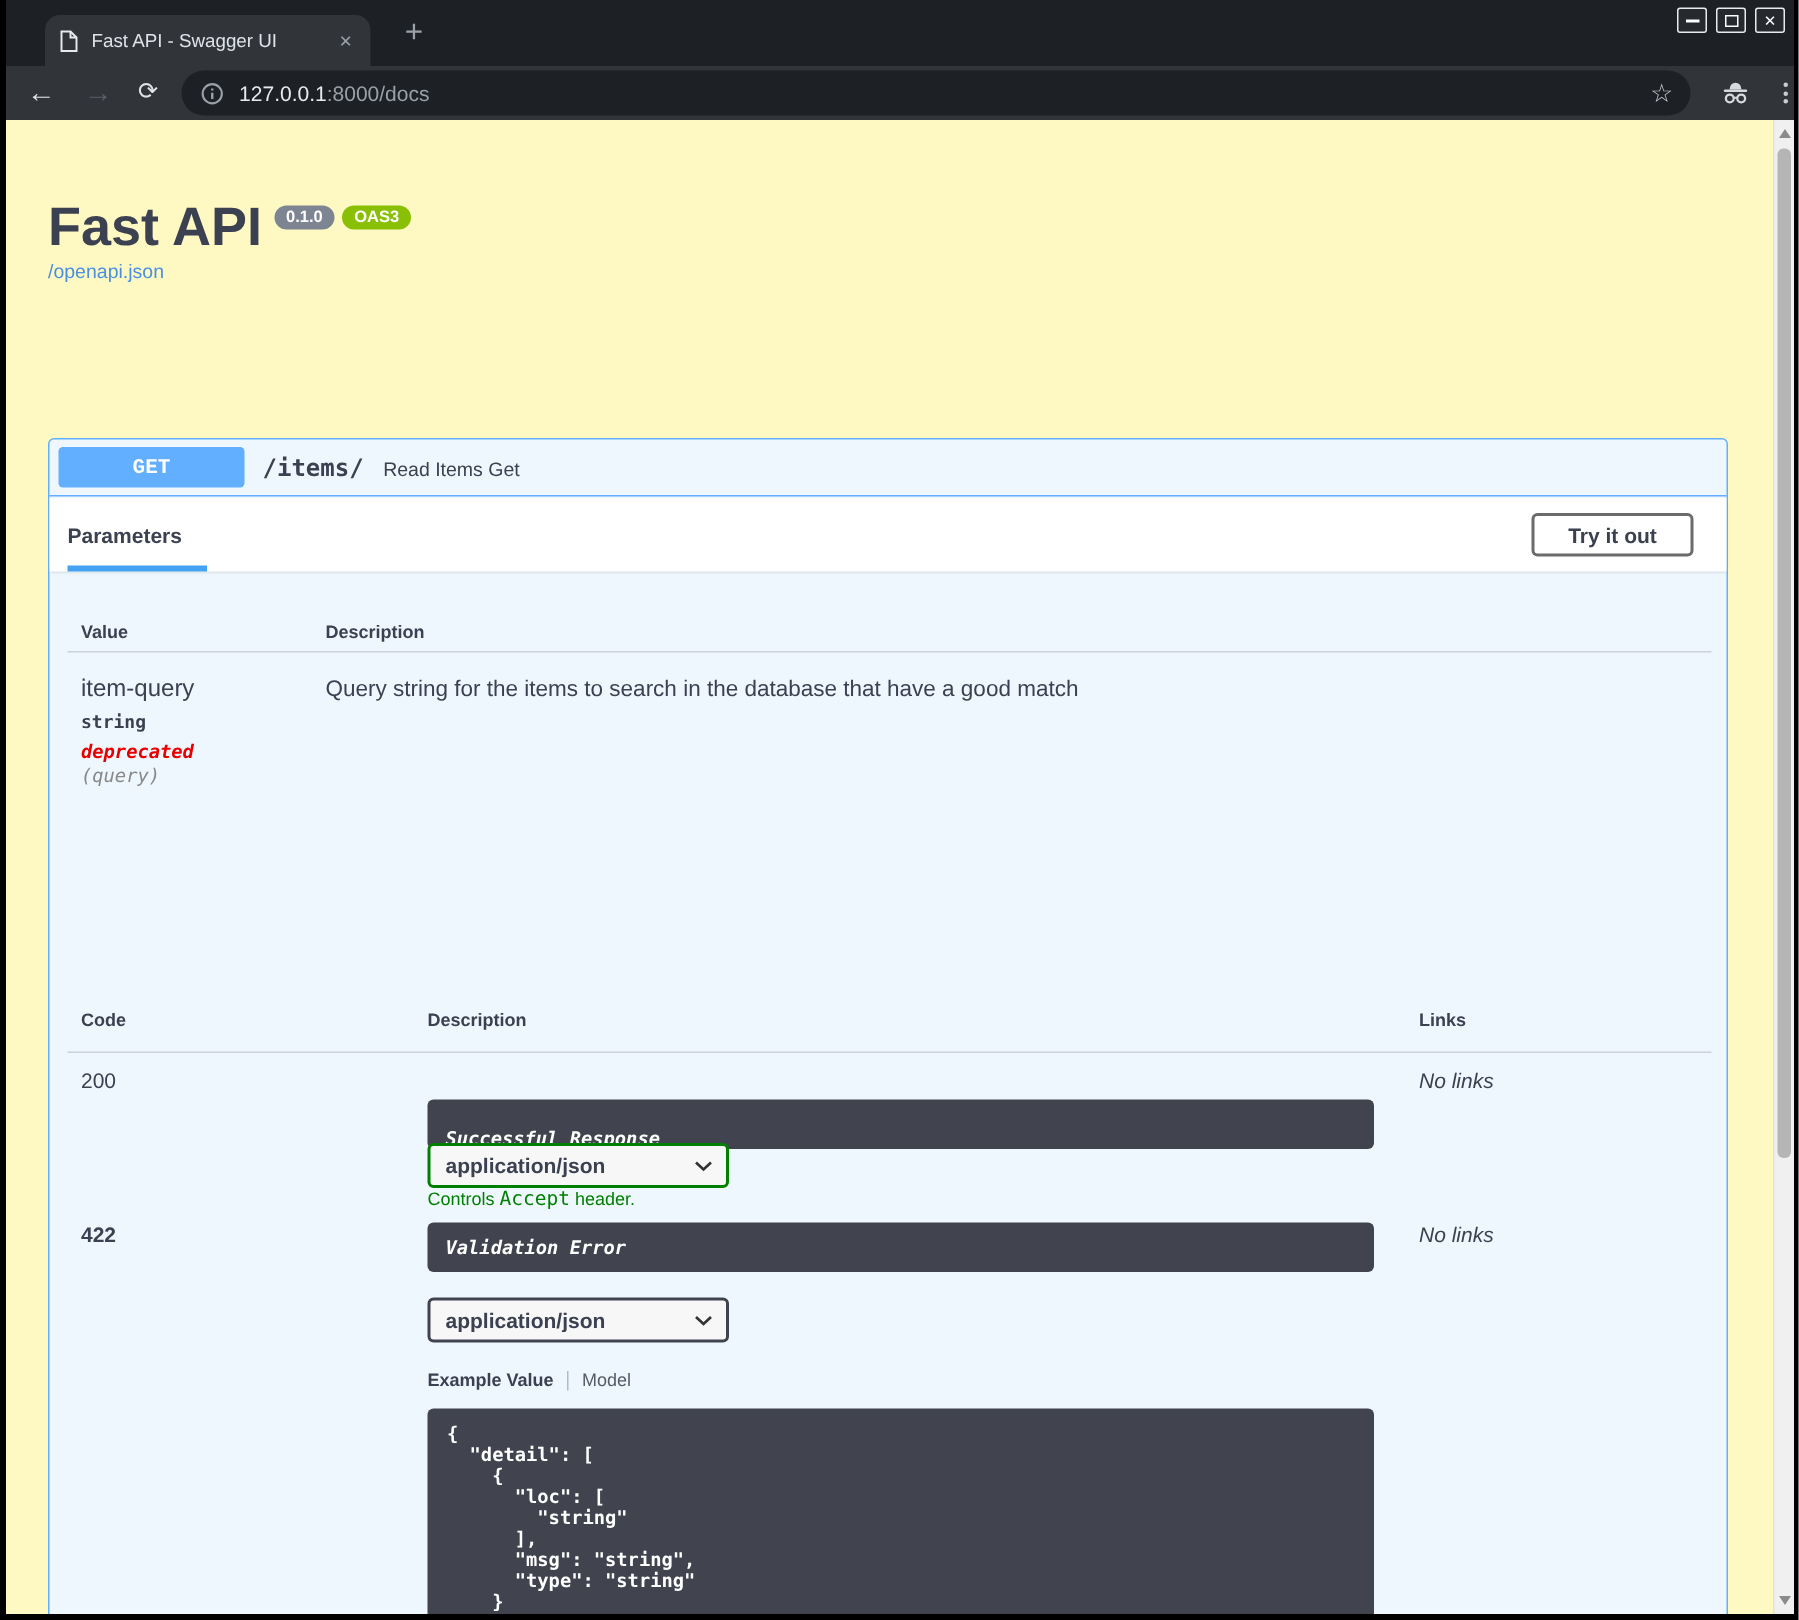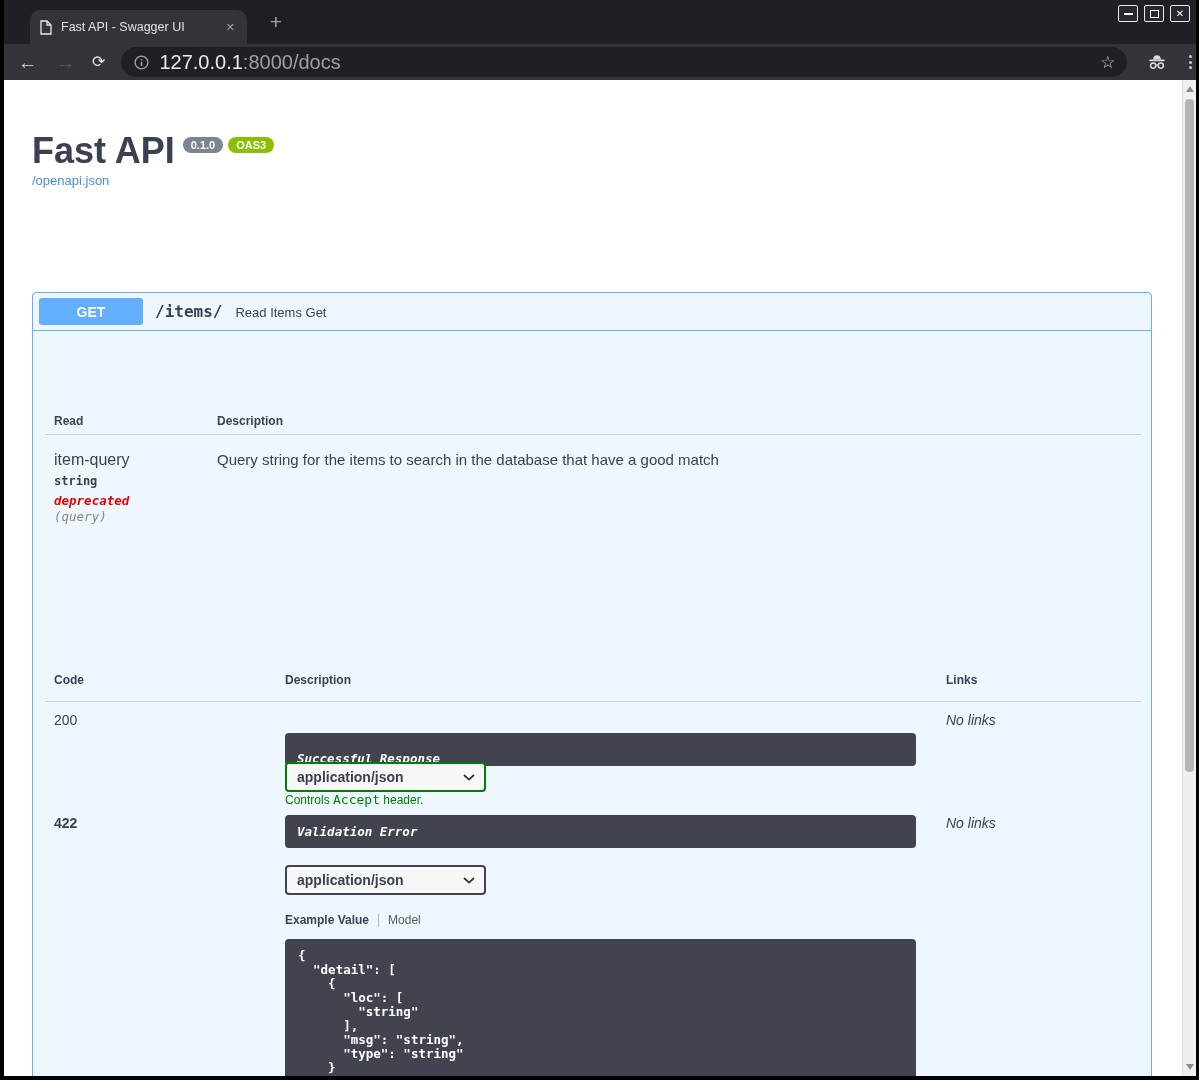--- a/index.html
+++ b/index.html
@@ -27,46 +27,46 @@
   .win-btn.close { color:#fff; font-size:10px; }
   .toolbar { position:absolute; left:4px; top:44px; right:3px; height:36px; background:#31353a; display:flex; align-items:center; }
   .nav-ic { font-size:19px; line-height:1; }
   .back { color:#dfe3e8; margin-left:14px; }
   .fwd { color:#5b6066; margin-left:19px; }
   .reload { color:#dfe3e8; margin-left:17px; font-size:16px; }
   .url-pill {
     margin-left:16px; width:1006px; height:30px; border-radius:15px; background:#1d2025;
     display:flex; align-items:center; padding:0 10px 0 13px;
   }
-  .url-text { margin-left:10px; font-size:20px; }
+  .url-text { margin-left:10px; font-size:14px; }
   .url-host { color:#e8eaed; }
   .url-rest { color:#9aa0a6; }
   .pill-spacer { flex:1; }
   .star { color:#c9cdd2; font-size:17px; margin-right:2px; }
   .incog { margin-left:20px; }
   .menu-dots { margin-left:22px; display:flex; flex-direction:column; gap:2.5px; }
   .menu-dots i { width:3px; height:3px; border-radius:50%; background:#c9cdd2; }
   
-  .page { position:absolute; left:4px; top:80px; width:1178px; height:996px; background:#ffffff; overflow:hidden; }
+  .page { position:absolute; left:4px; top:80px; width:1178px; height:996px; background:#fef9c3; overflow:hidden; }
   .api-title { position:absolute; left:28px; top:50px; font-size:36px; font-weight:700; color:#3b4151; display:flex; align-items:flex-start; }
   .badges { display:flex; gap:5px; margin:7px 0 0 8px; }
   .badge { font-size:11px; font-weight:700; color:#fff; border-radius:10px; padding:3px 8px 2px; line-height:1; }
   .badge-version { background:#7d8492; }
   .badge-oas { background:#89bf04; }
   .spec-link { position:absolute; left:28px; top:93px; font-size:13px; color:#4990e2; text-decoration:none; }
   .tag-row { position:absolute; left:28px; top:160px; width:1121px; height:43px; border-bottom:1px solid rgba(59,65,81,.25); }
   .tag-name { position:absolute; left:9px; top:4px; font-size:24px; font-weight:600; color:#3b4151; }
   .tag-chevron { position:absolute; right:30px; top:14px; }
   
   .opblock {
     position:absolute; left:28px; top:212px; width:1120px; height:900px;
     background:#eff7fe; border:1px solid #61affe; border-radius:4px 4px 0 0;
   }
   .op-summary { height:38px; border-bottom:1px solid #61affe; display:flex; align-items:center; padding-left:6px; }
-  .method-badge { width:104px; height:27px; background:#61affe; border-radius:3px; color:#fff; font-size:14px; font-weight:700; display:flex; align-items:center; justify-content:center; }
+  .method-badge { width:124px; height:27px; background:#61affe; border-radius:3px; color:#fff; font-size:14px; font-weight:700; display:flex; align-items:center; justify-content:center;font-family:Liberation Mono, monospace; }
   .op-path { font-family:"DejaVu Sans Mono", monospace; font-size:16px; font-weight:700; color:#3b4151; margin-left:12px; }
   .op-desc { font-size:13px; color:#3b4151; margin-left:13px; padding-top:2px; }
   .sec-header { position:absolute; left:0; width:1118px; height:49px; background:#fff; box-shadow:0 1px 2px rgba(0,0,0,.12); }
   .sec-header.params { top:39px; }
   .sec-header.resps { top:297px; height:48px; }
   .sec-title { position:absolute; left:12px; top:17px; font-size:14px; font-weight:700; color:#3b4151; }
   .sec-title.resp { left:20px; font-size:15px; }
   .tab-underline { position:absolute; left:12px; bottom:0; width:93px; height:4px; background:#45a2f2; }
   .tryout-btn {
     position:absolute; right:22px; top:10px; width:108px; height:29px;
@@ -181,22 +181,27 @@
 
 
   <div class="opblock">
 
     <div class="op-summary">
       <span class="method-badge">GET</span>
       <span class="op-path">/items/</span>
       <span class="op-desc">Read Items Get</span>
     </div>
 
-
-    <span class="col-head" style="left:21px; top:121px;">Read</span>
+    <div class="sec-header params">
+      <span class="sec-title">Parameters</span>
+      <span class="tab-underline"></span>
+      <button class="tryout-btn">Try it out</button>
+    </div>
+
+    <span class="col-head" style="left:21px; top:121px;">Value</span>
     <span class="col-head" style="left:184px; top:121px;">Description</span>
     <div class="thead-line" style="top:141px;"></div>
 
     <div>
       <span class="param-name">item-query</span>
       <span class="param-type">string</span>
       <span class="param-depr">deprecated</span>
       <span class="param-in">(query)</span>
       <span class="param-desc">Query string for the items to search in the database that have a good match</span>
     </div>

